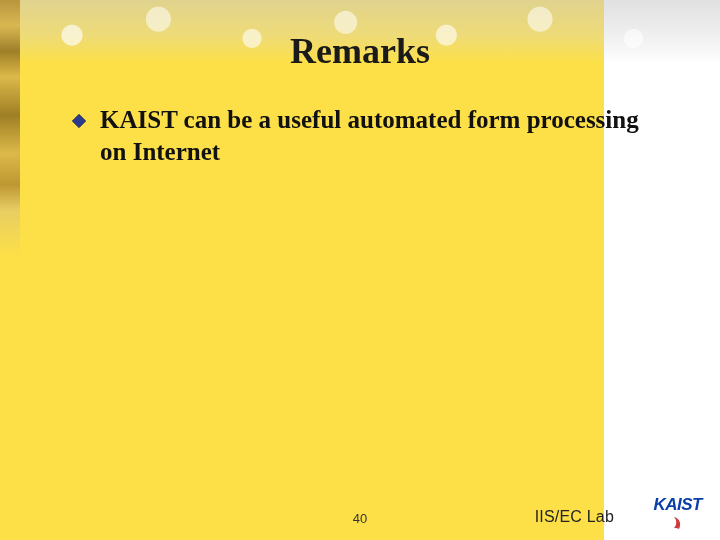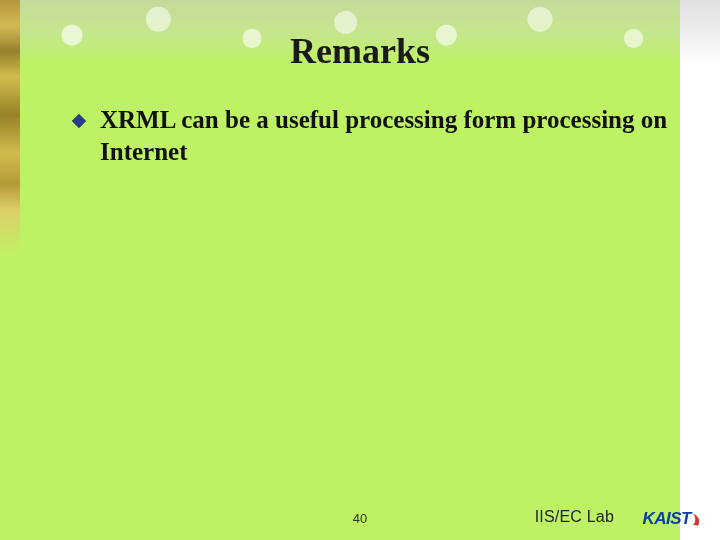--- a/index.html
+++ b/index.html
@@ -6,24 +6,24 @@
     margin: 0;
     padding: 0;
     width: 720px;
     height: 540px;
     font-family: Georgia, 'Times New Roman', serif;
     background: #ffffff;
     overflow: hidden;
     position: relative;
   }
   .slide {
-    width: 680px;
+    width: 604px;
     height: 540px;
     position: relative;
-    background: #bef264;
+    background: #fde047;
     text-decoration: underline;
   }
   
   .top-deco {
     position: absolute;
     top: 0;
     left: 0;
     width: 720px;
     height: 64px;
     background:
@@ -124,20 +124,21 @@
     right: 18px;
     bottom: -3px;
     font-family: Arial, Helvetica, sans-serif;
     font-weight: 900;
     font-style: italic;
     font-size: 17px;
     color: #0a3ea8;
     letter-spacing: -0.5px;
     display: flex;
     align-items: center;
+    flex-direction: column;
   }
   .kaist-swoosh {
     display: inline-block;
     width: 10px;
     height: 14px;
     margin-left: 1px;
     vertical-align: middle;
   }
 </style>
 </head>
@@ -150,21 +151,21 @@
 
   <div class="title">Remarks</div>
 
   <div class="body">
     <div class="bullet-row">
       <span class="bullet-icon">
         <svg width="14" height="14" viewBox="0 0 14 14">
           <rect x="2.2" y="2.2" width="9.6" height="9.6" transform="rotate(45 7 7)" fill="#2b3a8a" stroke="#16204f" stroke-width="0.6"></rect>
         </svg>
       </span>
-      <span class="bullet-text">XRML can be a useful processing form processing on Internet</span>
+      <span class="bullet-text">KAIST can be a useful automated form processing on Internet</span>
     </div>
   </div>
 
   <div class="footer">
     <div class="page-num">40</div>
     <div class="lab">IIS/EC Lab</div>
     <div class="kaist">
       <span>KAIST</span>
       <span class="kaist-swoosh">
         <svg width="10" height="14" viewBox="0 0 10 14">

